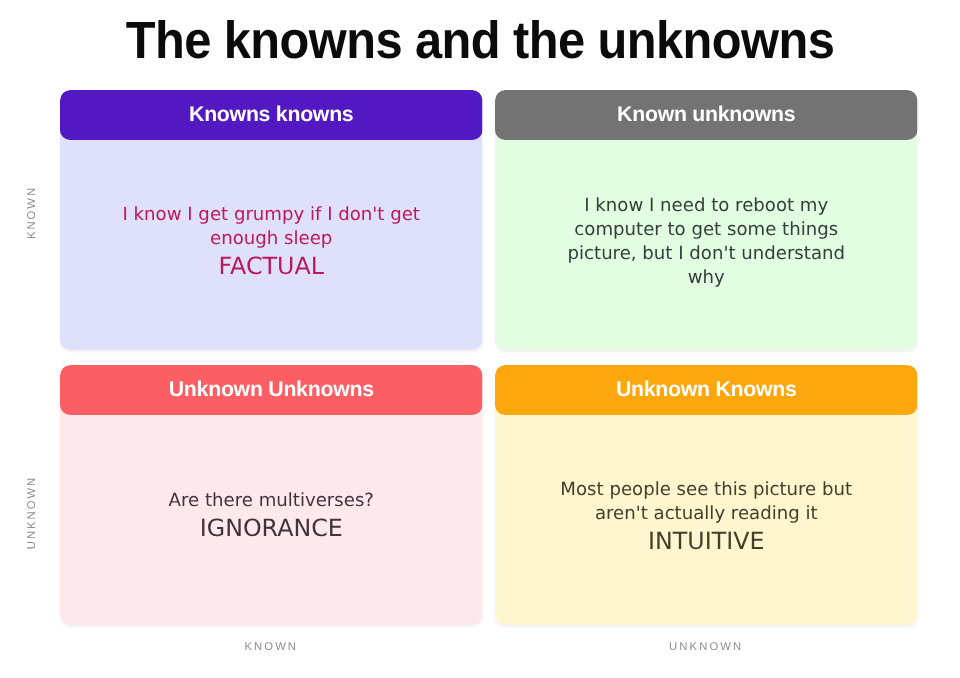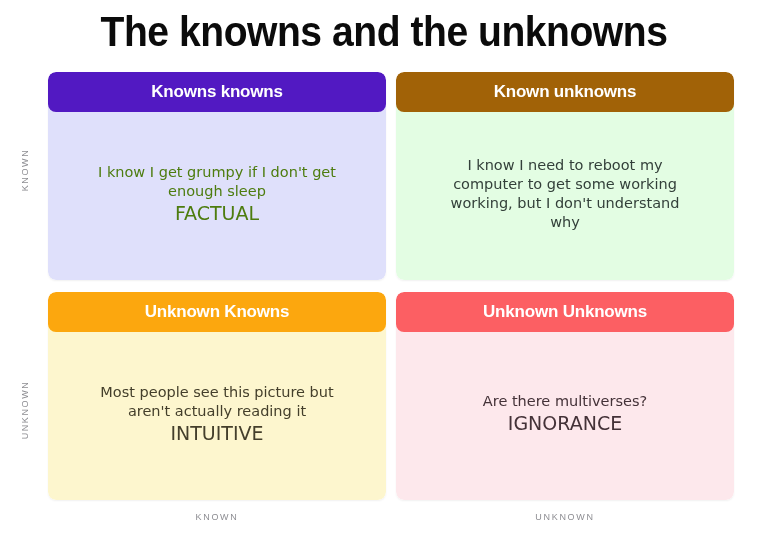--- a/index.html
+++ b/index.html
@@ -98,23 +98,23 @@
     font-family: "DejaVu Sans", sans-serif;
     font-size: 19px;
     line-height: 1.3;
     color: #2f3a33;
     max-width: 250px;
   }
 
   
   .q-kk .card-header { background: #5219c2; }
   .q-kk .card-body   { background: #dfe0fb; }
-  .q-kk .card-text, .q-kk .card-tag { color: #4d7c0f; }
-
-  .q-ku .card-header { background: #a16207; }
+  .q-kk .card-text, .q-kk .card-tag { color: #be185d; }
+
+  .q-ku .card-header { background: #737373; }
   .q-ku .card-body   { background: #e3fde3; }
   .q-ku .card-text, .q-ku .card-tag { color: #33403a; }
 
   .q-uk .card-header { background: #fca70e; }
   .q-uk .card-body   { background: #fdf6ce; }
   .q-uk .card-text, .q-uk .card-tag { color: #443f2b; }
 
   .q-uu .card-header { background: #fc5f63; }
   .q-uu .card-body   { background: #fde8ec; }
   .q-uu .card-text, .q-uu .card-tag { color: #443238; }
@@ -171,38 +171,38 @@
       <div class="card-header">Knowns knowns</div>
       <div class="card-body">
         <div class="card-text">I know I get grumpy if I don't get enough sleep</div>
         <div class="card-tag">FACTUAL</div>
       </div>
     </div>
 
     <div class="card q-ku">
       <div class="card-header">Known unknowns</div>
       <div class="card-body">
-        <div class="card-text">I know I need to reboot my computer to get some working working, but I don't understand why</div>
+        <div class="card-text">I know I need to reboot my computer to get some things picture, but I don't understand why</div>
+      </div>
+    </div>
+
+    <div class="card q-uu">
+      <div class="card-header">Unknown Unknowns</div>
+      <div class="card-body">
+        <div class="card-text">Are there multiverses?</div>
+        <div class="card-tag">IGNORANCE</div>
       </div>
     </div>
 
     <div class="card q-uk">
       <div class="card-header">Unknown Knowns</div>
       <div class="card-body">
         <div class="card-text">Most people see this picture but aren't actually reading it</div>
         <div class="card-tag">INTUITIVE</div>
       </div>
     </div>
 
-    <div class="card q-uu">
-      <div class="card-header">Unknown Unknowns</div>
-      <div class="card-body">
-        <div class="card-text">Are there multiverses?</div>
-        <div class="card-tag">IGNORANCE</div>
-      </div>
-    </div>
-
   </div>
 
   <div class="axis-x axis-x-known">KNOWN</div>
   <div class="axis-x axis-x-unknown">UNKNOWN</div>
 
 </div>
 
 </body></html>

